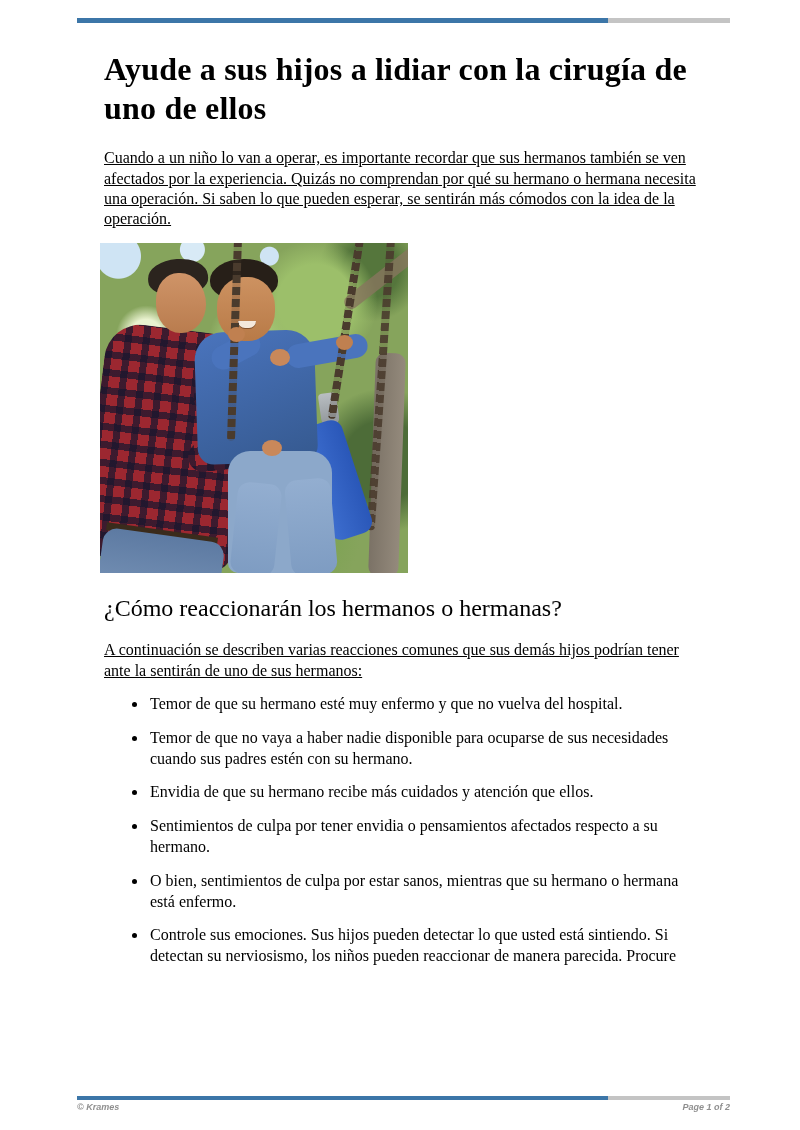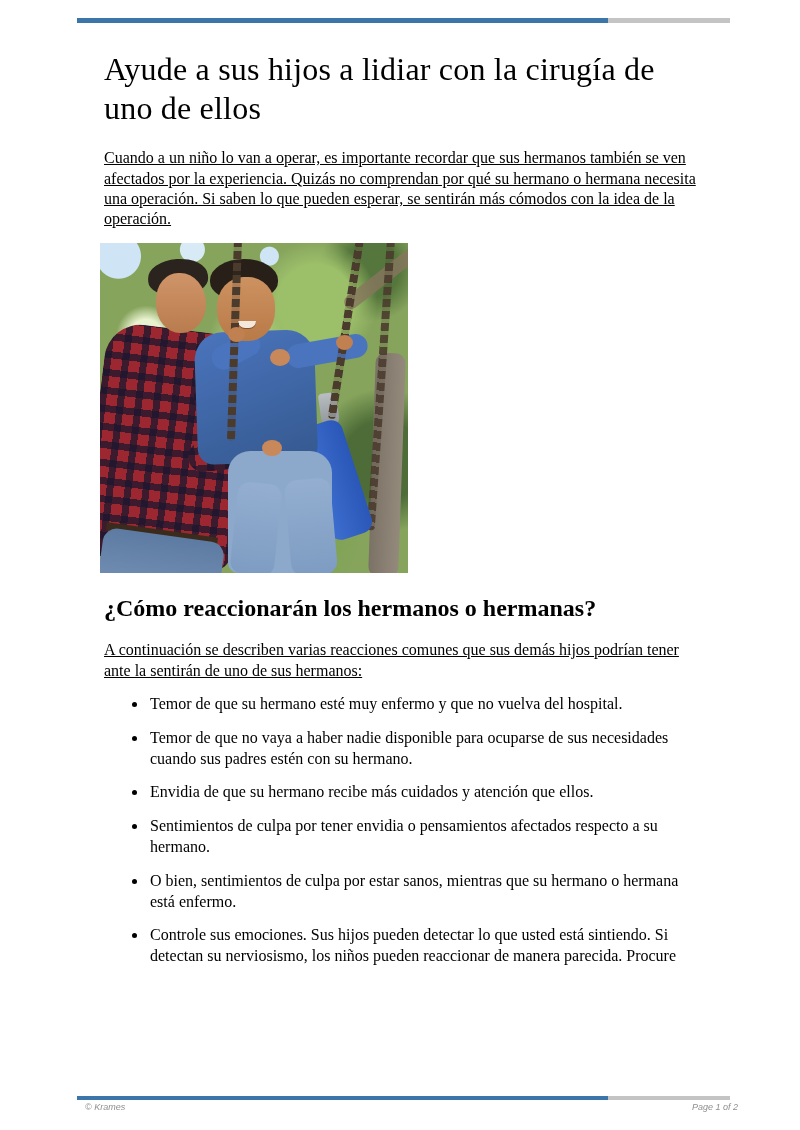--- a/index.html
+++ b/index.html
@@ -14,25 +14,25 @@
   
   .bar{position:absolute;left:77px;width:653px;display:flex;}
   .bar.top{top:18px;height:5px;}
   .bar.bottom{top:1096px;height:4px;}
   .bar .blue{width:531px;height:100%;background:#3c76a8;}
   .bar .gray{flex:1;height:100%;background:#c4c4c4;}
 
   
   .main{position:absolute;left:104px;top:50px;width:593px;}
   h1{
-    font-size:32px;line-height:1.22;font-weight:normal;
+    font-size:32px;line-height:1.22;font-weight:bold;
     margin:0 0 20px 0;letter-spacing:0.2px;
   }
   p.body{font-size:16px;line-height:1.28;margin:0 0 13px 0;text-decoration:underline;}
-  h2{font-size:24px;line-height:1.3;font-weight:bold;margin:14px 0 16px 0;}
+  h2{font-size:24px;line-height:1.3;font-weight:normal;margin:14px 0 16px 0;}
   ul.bullets{margin:0 0 6px 0;padding:0 0 0 44px;font-size:16px;line-height:1.3;}
   ul.bullets li{margin:13px 0;padding-left:2px;}
 
   
   .photo{
     position:relative;width:308px;height:330px;margin:0 0 20px -4px;
     overflow:hidden;
     background-color:#86a45c;
     background-image:
       radial-gradient(circle at 6% 4%,  #cfe4f4 0 22px, rgba(0,0,0,0) 23px),
@@ -102,24 +102,24 @@
     border-radius:0 0 10px 10px;box-shadow:0 1px 0 rgba(90,50,25,.6);}
   .p-chain-left{left:134px;top:-4px;height:202px;transform:rotate(2deg);}
   .p-chain-right{left:256px;top:-4px;height:182px;transform:rotate(9deg);}
   .p-boy-hand-left{left:128px;top:84px;width:17px;height:15px;border-radius:50%;background:#c08050;}
   .p-boy-hand-right{left:236px;top:92px;width:17px;height:15px;border-radius:50%;background:#c08050;}
   .p-man-hand-top{left:170px;top:106px;width:20px;height:17px;border-radius:50%;background:#c9885a;}
   .p-man-hand-low{left:162px;top:197px;width:20px;height:16px;border-radius:50%;background:#c9885a;}
 
   
   .footer-row{
-    position:absolute;left:85px;top:1102px;width:653px;
+    position:absolute;left:77px;top:1102px;width:653px;
     display:flex;justify-content:space-between;
     font-family:"Liberation Sans", sans-serif;
-    font-style:italic;font-size:9px;color:#8f8f8f;
+    font-style:italic;font-size:9px;color:#8f8f8f;font-weight:bold;
   }
 </style>
 </head>
 <body>
 
 <div class="page">
 
   <div class="bar top">
     <div class="blue"></div>
     <div class="gray"></div>

